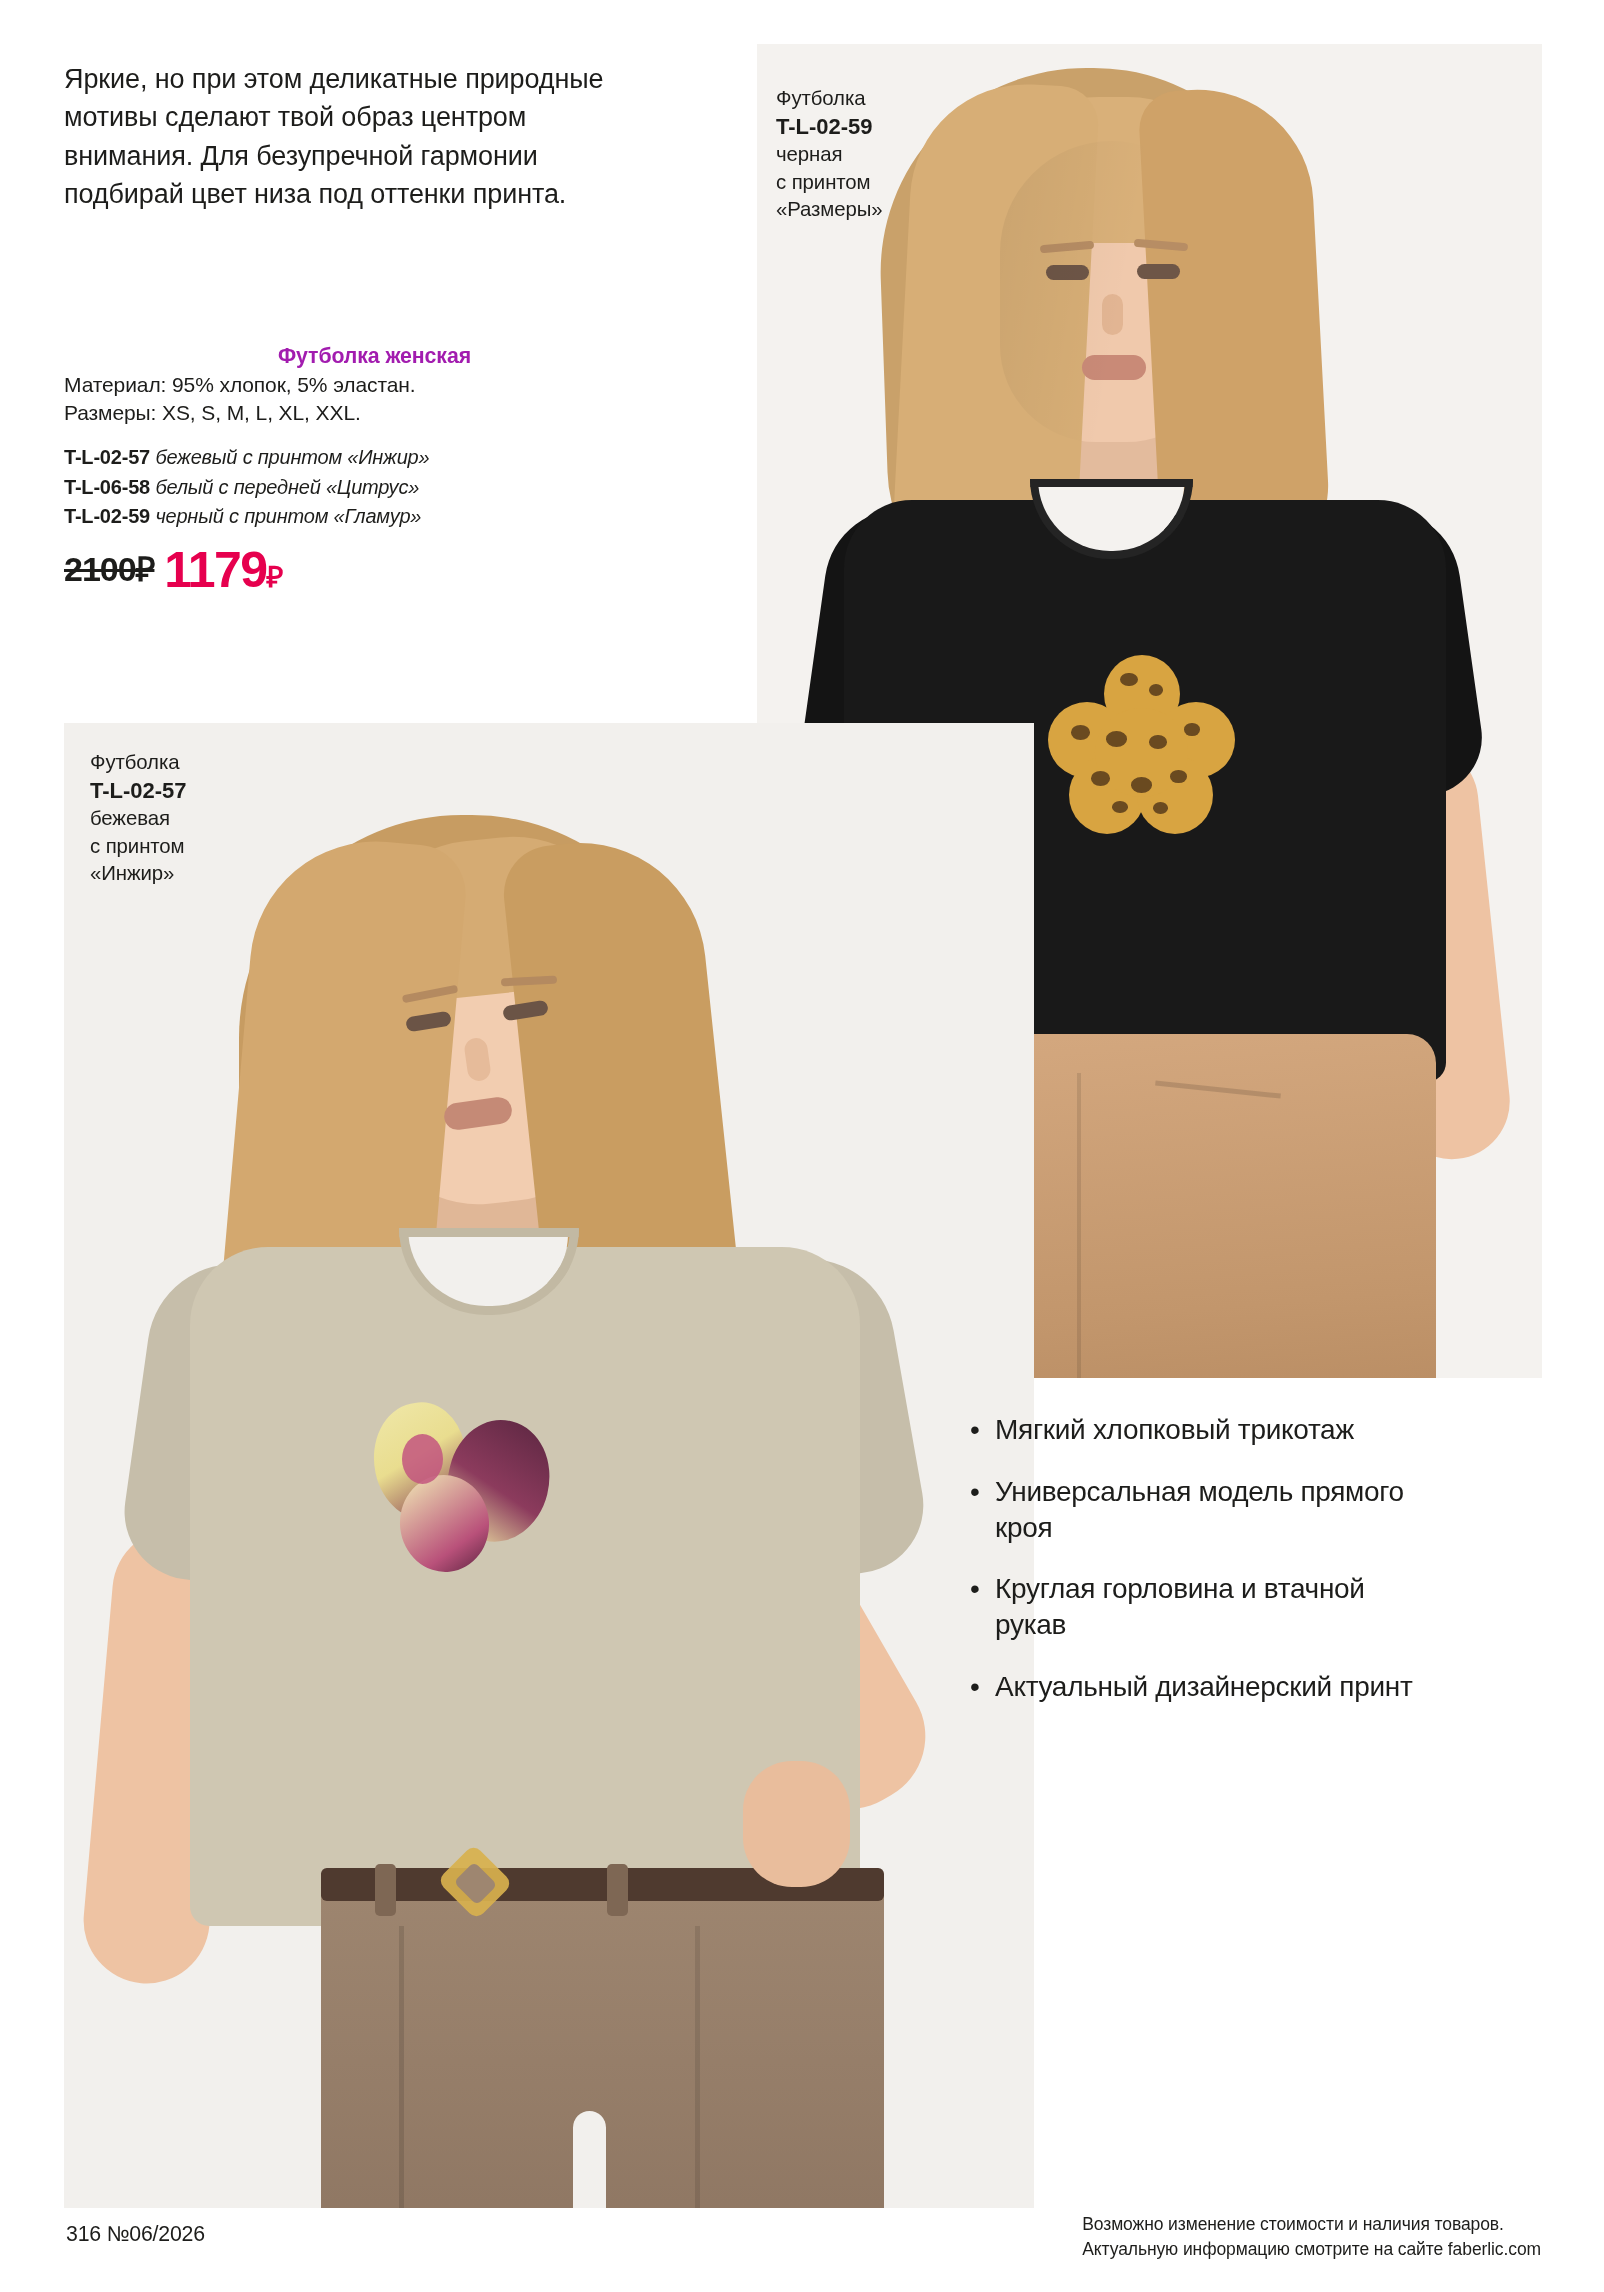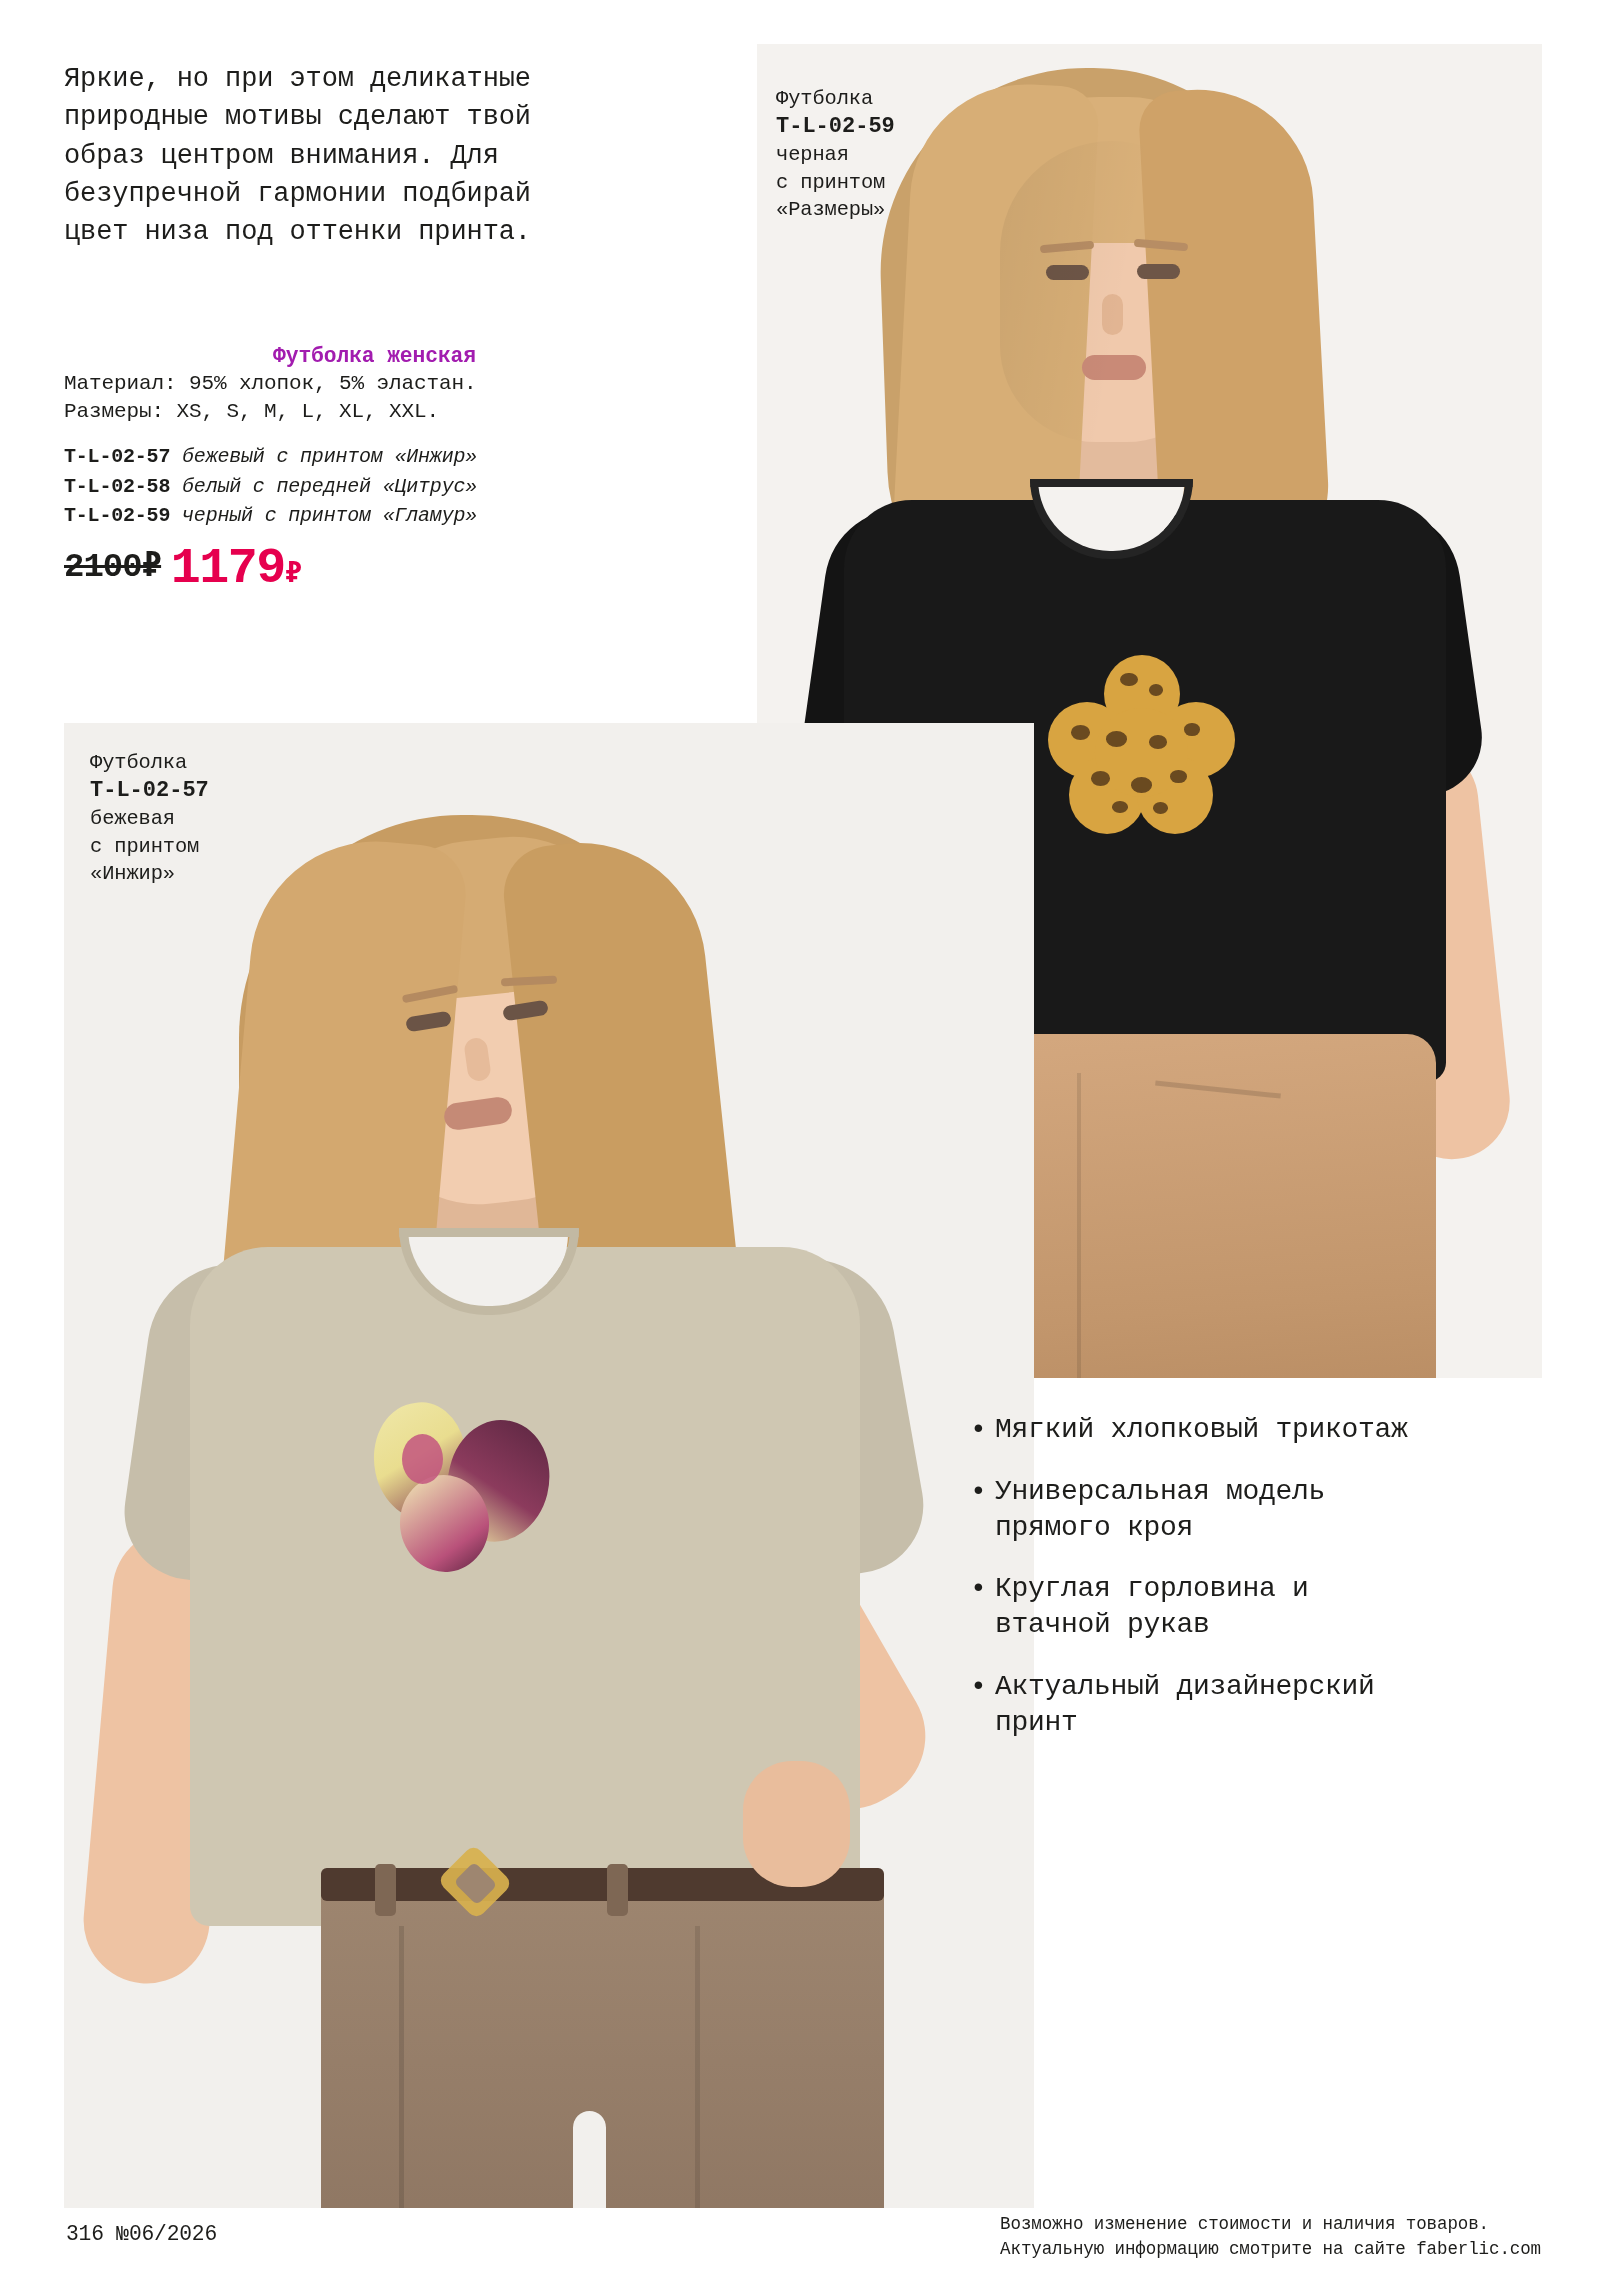--- a/index.html
+++ b/index.html
@@ -12,21 +12,20 @@
     background: #ffffff;
     font-family: "Liberation Sans", sans-serif;
     color: #1a1a1a;
     position: relative;
     overflow: hidden;
   }
 
   .page {
     position: absolute;
     inset: 0;
-    font-family: Liberation Mono, monospace;
   }
 
   
   .intro {
     position: absolute;
     left: 64px;
     top: 60px;
     width: 543px;
     font-size: 27px;
     line-height: 1.42;
@@ -310,21 +309,21 @@
     <div class="product-title">Футболка женская</div>
     <p class="product-desc">Материал: 95% хлопок, 5% эластан.</p>
     <p class="product-desc">Размеры: XS, S, M, L, XL, XXL.</p>
 
     <div class="variants">
       <div class="variant">
         <span class="code">T-L-02-57</span>
         <span class="vname">бежевый с принтом «Инжир»</span>
       </div>
       <div class="variant">
-        <span class="code">T-L-02-58</span>
+        <span class="code">T-L-06-58</span>
         <span class="vname">белый с передней «Цитрус»</span>
       </div>
       <div class="variant">
         <span class="code">T-L-02-59</span>
         <span class="vname">черный с принтом «Гламур»</span>
       </div>
     </div>
 
     <div class="price-row">
       <span class="old-price">2100₽</span>

